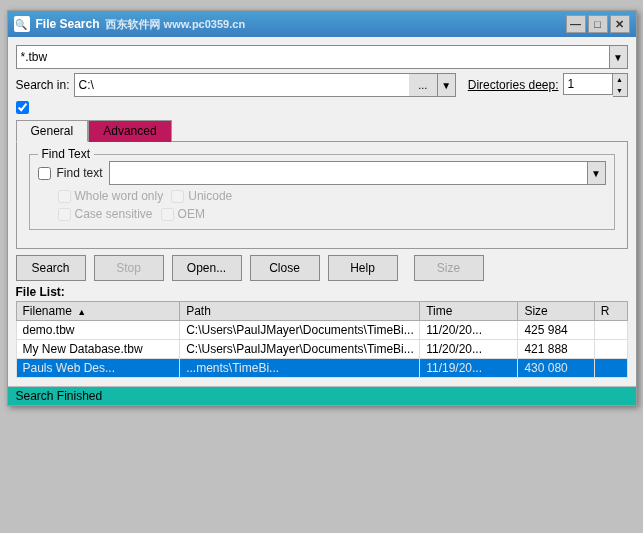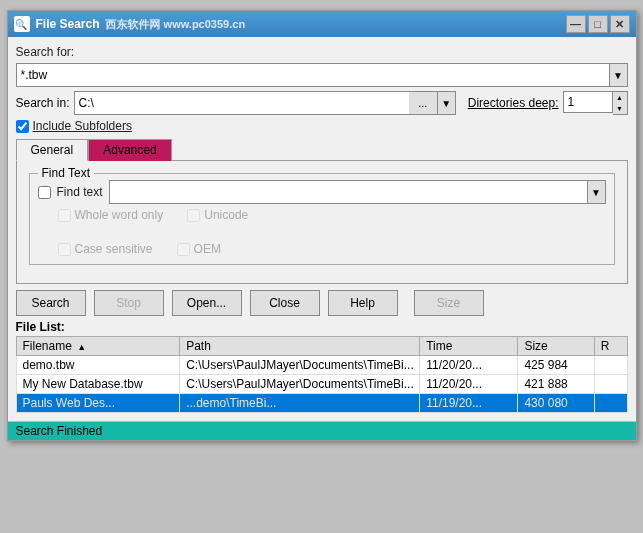--- a/index.html
+++ b/index.html
@@ -184,21 +184,21 @@
     }
     .find-text-row {
       display: flex;
       align-items: center;
       gap: 6px;
       margin-bottom: 4px;
     }
     .options-row {
       display: flex;
       align-items: flex-end;
-      gap: 24px;
+      gap: 8px;
       padding-left: 20px;
     }
     .option-item {
       display: flex;
       align-items: center;
       gap: 4px;
       color: #aaa;
       font-size: 12px;
     }
     .option-item input[type="checkbox"] { opacity: 0.5; }
@@ -287,23 +287,20 @@
     </div>
     <div class="title-controls">
       <div class="title-btn">—</div>
       <div class="title-btn">□</div>
       <div class="title-btn close">✕</div>
     </div>
   </div>
 
   <div class="content">
 
-    <div class="row">
-      <span class="label">Search for:</span>
-    </div>
     <div class="row">
       <div class="combo-wrapper" style="flex:1;">
         <input class="input-part" type="text" value="*.tbw" style="">
         <div class="arrow-btn">▼</div>
       </div>
     </div>
 
     <div class="search-in-row">
       <span class="search-in-label">Search in:</span>
       <div style="flex:1;display:flex;gap:4px;">
@@ -318,21 +315,20 @@
         <input class="spinner-input" type="text" value="1" style="">
         <div class="spinner-arrows">
           <div class="spinner-arrow">▲</div>
           <div class="spinner-arrow">▼</div>
         </div>
       </div>
     </div>
 
     <div class="checkbox-row">
       <input type="checkbox" checked="" style="">
-      <span class="label" style="text-decoration:underline;">Include Subfolders</span>
     </div>
 
     <div class="tabs">
       <div class="tab active">General</div>
       <div class="tab">Advanced</div>
     </div>
 
     <div class="tab-content">
       <div class="group-box">
         <span class="group-box-title">Find Text</span>
@@ -349,21 +345,21 @@
         <div class="options-row">
           <div class="option-item">
             <input type="checkbox" disabled="" style="">
             <span>Whole word only</span>
           </div>
           <div class="option-item">
             <input type="checkbox" disabled="" style="">
             <span>Unicode</span>
           </div>
         </div>
-        <div class="options-row" style="margin-top:20px;">
+        <div class="options-row" style="margin-top:4px;">
           <div class="option-item">
             <input type="checkbox" disabled="" style="">
             <span>Case sensitive</span>
           </div>
           <div class="option-item">
             <input type="checkbox" disabled="" style="">
             <span>OEM</span>
           </div>
         </div>
       </div>
@@ -414,21 +410,21 @@
               </tr>
               <tr>
                 <td>My New Database.tbw</td>
                 <td>C:\Users\PaulJMayer\Documents\TimeBi...</td>
                 <td>11/20/20...</td>
                 <td>421 888</td>
                 <td></td>
               </tr>
               <tr class="selected">
                 <td>Pauls Web Des...</td>
-                <td>...demo\TimeBi...</td>
+                <td>...ments\TimeBi...</td>
                 <td>11/19/20...</td>
                 <td>430 080</td>
                 <td></td>
               </tr>
             </tbody>
         </table>
 
       </div>
     </div>
   </div>

